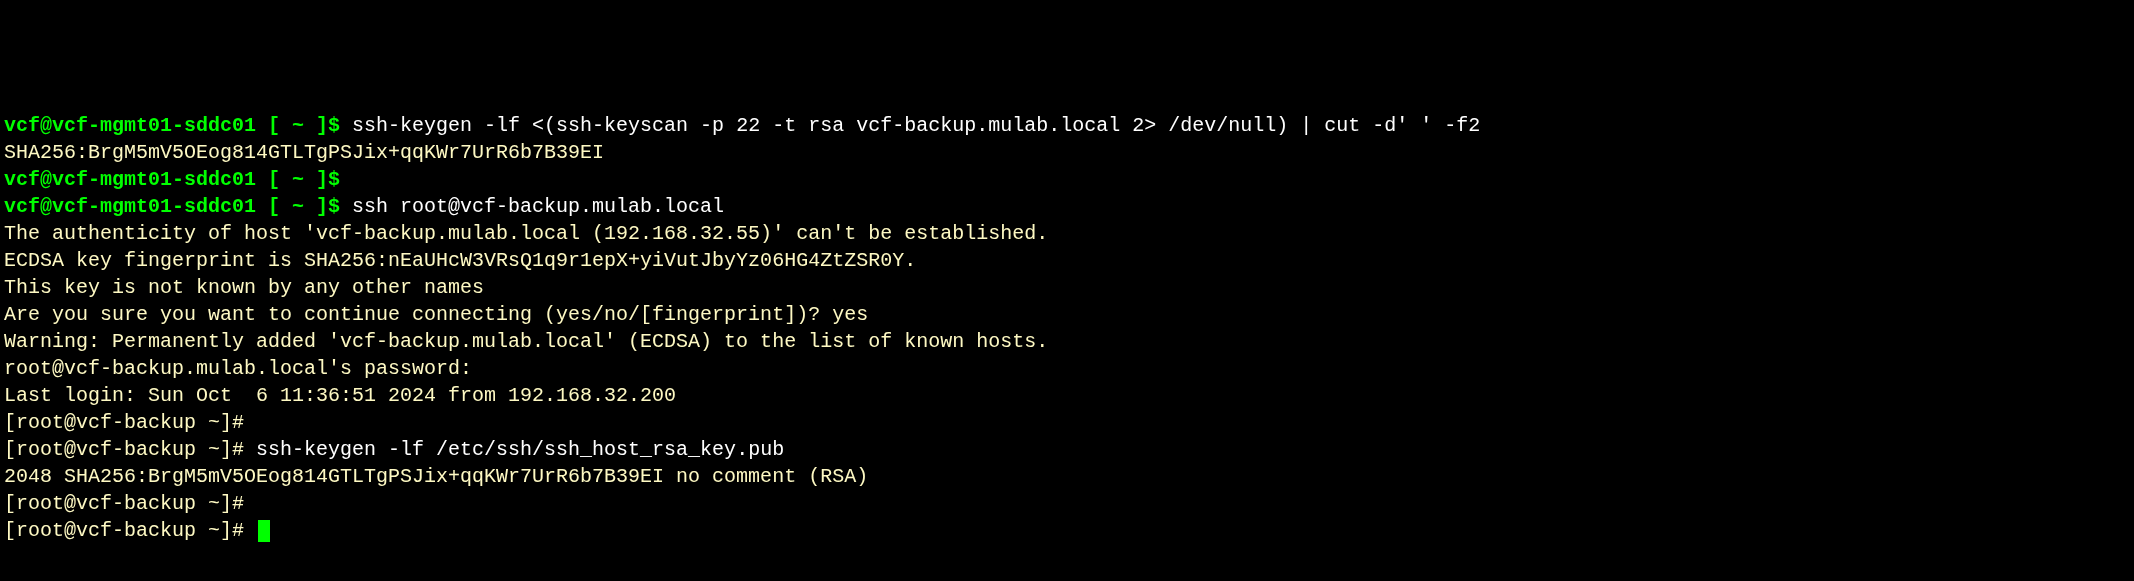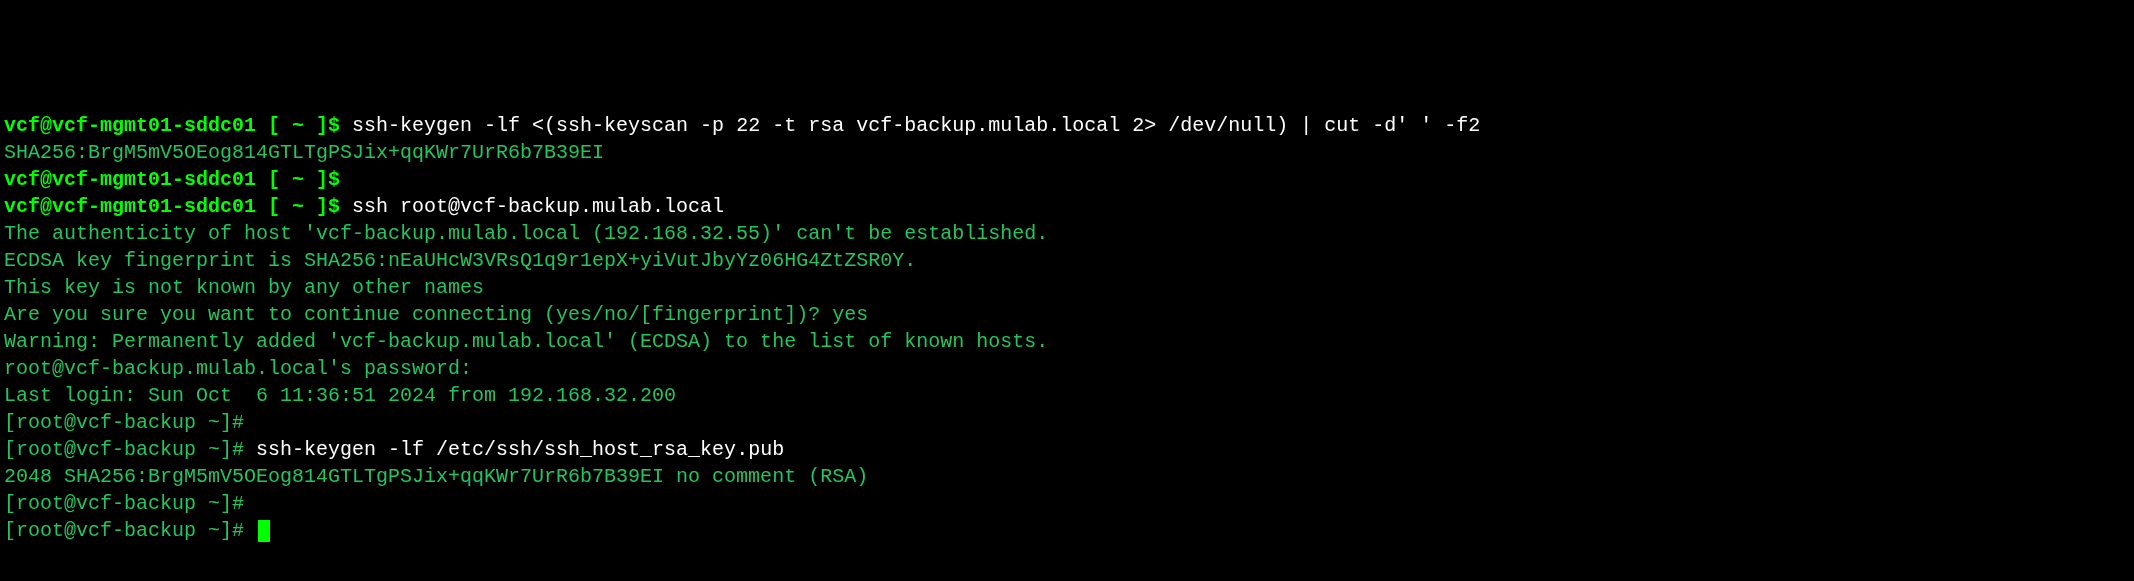--- a/index.html
+++ b/index.html
@@ -28,21 +28,21 @@
       font-weight: bold;
     }
     .prompt-bracket {
       color: #00ff00;
       font-weight: bold;
     }
     .command {
       color: #ffffff;
     }
     .output {
-      color: #22c55e;
+      color: #fef9c3;
     }
     .cursor {
       display: inline-block;
       width: 12px;
       height: 22px;
       background-color: #00ff00;
       vertical-align: text-bottom;
       margin-left: 2px;
     }
   </style>

